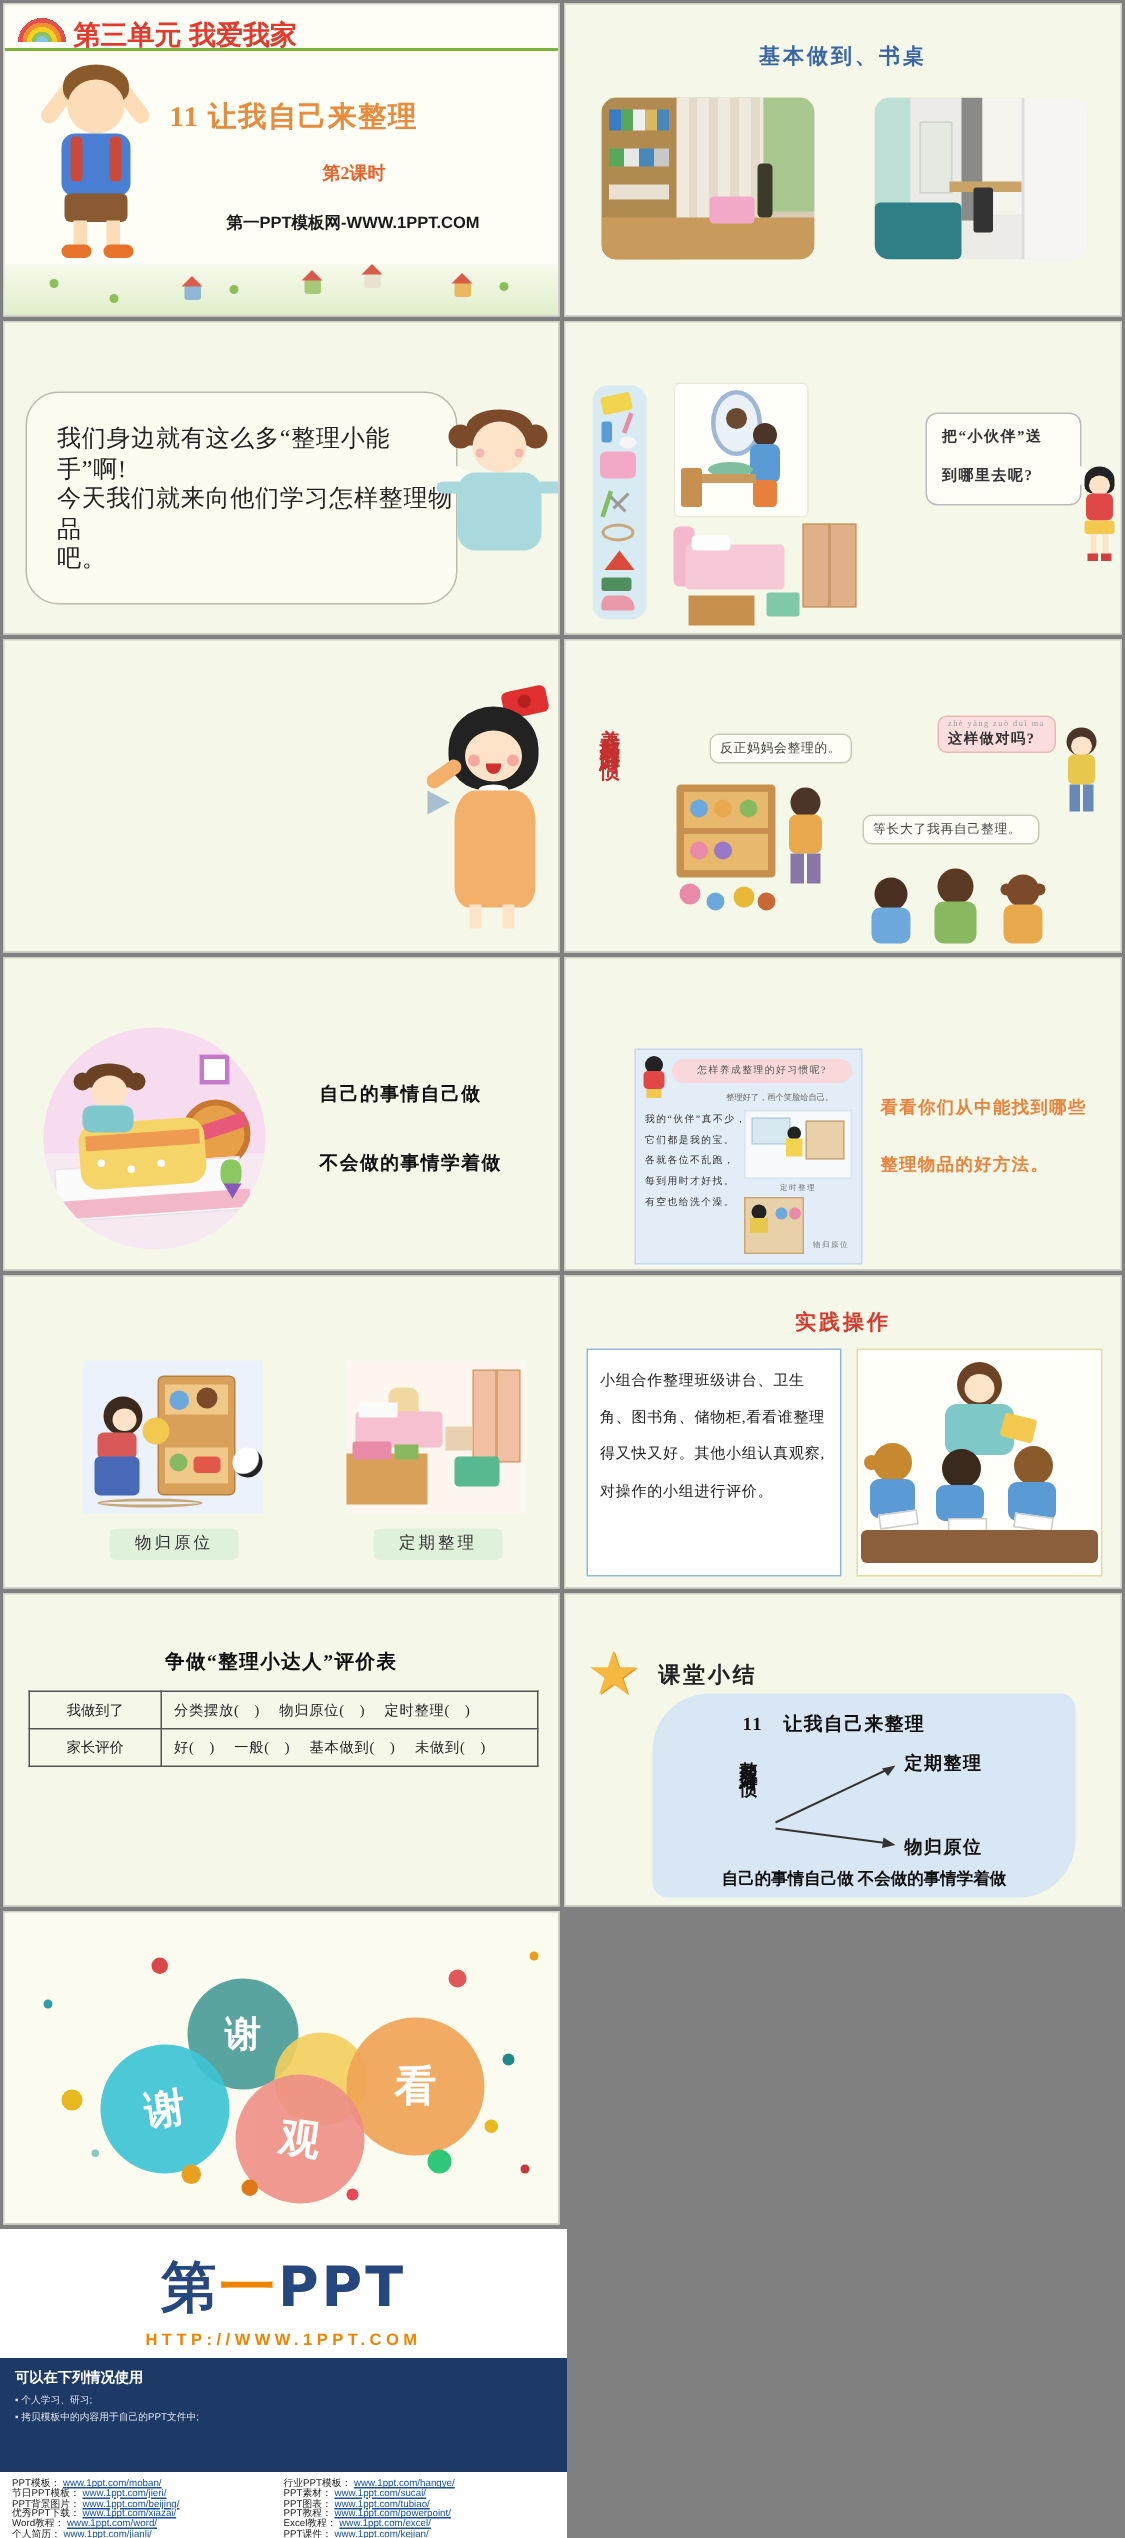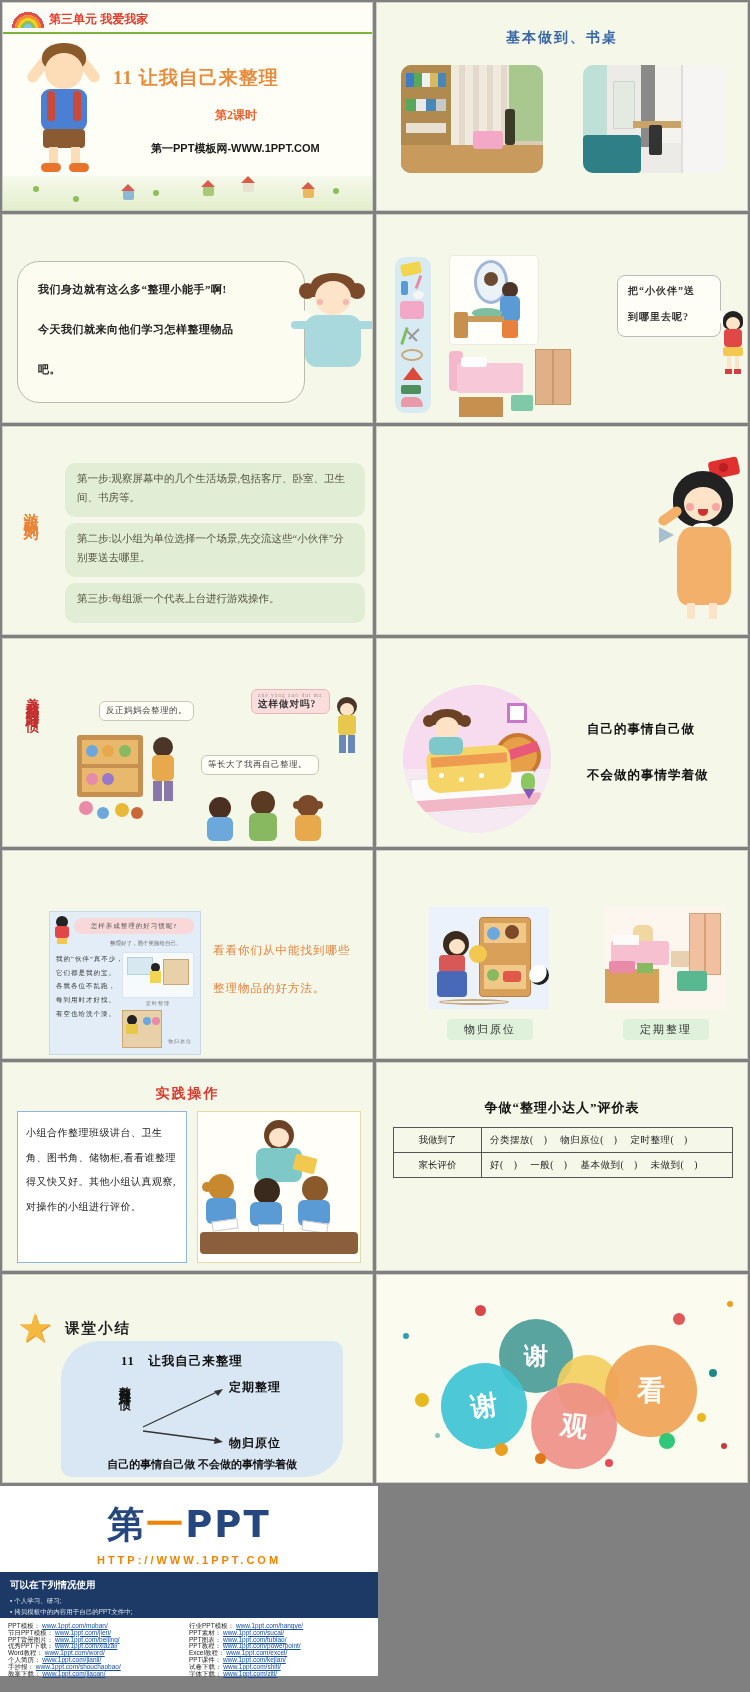--- a/index.html
+++ b/index.html
@@ -4,51 +4,51 @@
 <style>
 *{margin:0;padding:0;box-sizing:border-box}
 body{width:750px;background:#808080;font-family:"Liberation Sans",sans-serif}
 .page{position:relative;width:750px;height:1692px;background:#808080;overflow:hidden}
 .slides{position:absolute;top:2px;left:2px;display:grid;grid-template-columns:371px 372px;grid-auto-rows:209px;gap:3px}
 .s{position:relative;background:#F5F8E8;border:1px solid #cfcfc6;overflow:hidden;font-family:"Liberation Serif",serif}
 .abs{position:absolute}
 .circ{border-radius:50%}
 
 #s1{background:#FEFEF7}
-#s1 .unit{position:absolute;left:46px;top:8px;font-size:12px;font-weight:bold;color:#E23B2E;font-family:"Liberation Sans",sans-serif}
+#s1 .unit{position:absolute;left:46px;top:8px;font-size:18px;font-weight:bold;color:#E23B2E;font-family:"Liberation Sans",sans-serif}
 #s1 .rainbow{position:absolute;left:8px;top:8px;width:34px;height:17px;border-radius:17px 17px 0 0;background:radial-gradient(circle at 50% 100%, #7EC8E8 0 4px, #8CC060 4px 7px, #F5D020 7px 10px, #F09030 10px 13px, #E05050 13px 16px, transparent 16px)}
 #s1 .hline{position:absolute;left:0;top:29px;width:100%;height:2px;background:#7DB338}
 #s1 .title{position:absolute;left:110px;top:62px;width:255px;font-size:19px;font-weight:bold;color:#E78B3C;letter-spacing:1px}
 #s1 .subtitle{position:absolute;left:212px;top:104px;font-size:12px;color:#E8622C;font-weight:bold}
 #s1 .wm{position:absolute;left:148px;top:138px;width:215px;font-size:11px;font-weight:bold;color:#1A1A1A;font-family:"Liberation Sans",sans-serif}
 #s1 .grass{position:absolute;left:0;bottom:0;width:100%;height:34px;background:linear-gradient(#F6F9EC,#E2EECB)}
 .sprout{position:absolute;width:6px;height:6px;border-radius:50%;background:#8CBE5A}
 .house{position:absolute;width:11px;height:10px;border-radius:2px}
 .roof{position:absolute;left:-2px;top:-6px;width:0;height:0;border-left:7px solid transparent;border-right:7px solid transparent;border-bottom:7px solid #D95B4B}
 
 .boy1{position:absolute;left:12px;top:40px;width:100px;height:132px}
 
 #s2 .title{position:absolute;top:26px;left:0;width:100%;text-align:center;font-size:14px;font-weight:bold;color:#3A66A8;letter-spacing:2px}
 .photo{position:absolute;top:62px;width:142px;height:108px;border-radius:10px;overflow:hidden}
 
 .bub{position:absolute;background:#FCFCF0;border:1.5px solid #BBBBAD;border-radius:22px}
 .bub .tail{position:absolute;right:-16px;top:48px;width:0;height:0;border-top:9px solid transparent;border-bottom:9px solid transparent;border-left:17px solid #FCFCF0}
-.btxt{position:absolute;left:20px;font-size:11px;font-weight:bold;color:#222;letter-spacing:.5px}
+.btxt{position:absolute;left:20px;font-size:16px;font-weight:normal;color:#222;letter-spacing:.5px}
 
 #s5 .vlabel{position:absolute;left:18px;top:74px;writing-mode:vertical-rl;text-orientation:upright;font-size:15px;font-weight:bold;color:#E8833A;letter-spacing:4px}
 .step{position:absolute;left:62px;width:300px;background:#E2EDD6;border-radius:10px;padding:7px 12px;font-size:10.5px;line-height:1.8;color:#55543F}
 
 #s7 .vlabel{position:absolute;left:20px;top:48px;writing-mode:vertical-rl;text-orientation:upright;font-size:13.5px;font-weight:bold;color:#C43030;letter-spacing:3px}
 .mbub{position:absolute;background:#FEFEF6;border:1px solid #C8C8B8;border-radius:6px;font-size:8.5px;color:#444;padding:3px 6px;letter-spacing:.5px}
 .pbub{position:absolute;background:#FBDDDD;border:1px solid #E8B8B8;border-radius:6px;padding:2px 6px}
 .pbub .py{font-size:5.5px;color:#999;letter-spacing:1px}
 .pbub .tx{font-size:9.5px;color:#333;font-weight:bold;letter-spacing:1px}
 
 #s8 .l1,#s8 .l2{position:absolute;left:210px;font-size:12.5px;font-weight:bold;color:#111;letter-spacing:1px}
-#s9 .otxt{position:absolute;left:210px;font-size:11.5px;font-weight:normal;color:#E8823C;letter-spacing:1px}
+#s9 .otxt{position:absolute;left:210px;font-size:11.5px;font-weight:bold;color:#E8823C;letter-spacing:1px}
 .glabel{position:absolute;width:86px;height:21px;background:#DFF0DB;border-radius:4px;text-align:center;line-height:21px;font-size:11px;color:#333;letter-spacing:2px}
 #s11 .title{position:absolute;top:22px;left:0;width:100%;text-align:center;font-size:14px;font-weight:bold;color:#D63A2F;letter-spacing:2px}
 #s11 .tbox{position:absolute;left:14px;top:48px;width:170px;height:152px;background:#FFFFFF;border:1px solid #93B7D8;padding:9px 8px;font-size:10px;line-height:2.45;color:#222;letter-spacing:.5px}
 #s11 .ibox{position:absolute;left:194px;top:48px;width:164px;height:152px;background:#FFFEF8;border:1px solid #E5D9A8}
 
 #s12 .title{position:absolute;top:36px;left:0;width:100%;text-align:center;font-size:13px;font-weight:bold;color:#111;letter-spacing:1px}
 #s12 table{position:absolute;left:16px;top:64px;width:340px;border-collapse:collapse}
 #s12 td{border:1px solid #555;height:25px;font-size:9.5px;color:#222}
 #s12 td.c1{width:88px;text-align:center}
 #s12 td.c2{padding-left:8px;letter-spacing:.5px}
@@ -64,21 +64,21 @@
 #s14{background:#FBFCEF}
 .bigc{position:absolute;border-radius:50%;display:flex;align-items:center;justify-content:center;color:#fff;font-weight:bold;font-family:"DejaVu Sans",sans-serif}
 .dot{position:absolute;border-radius:50%}
 
 .footer{position:absolute;top:1486px;left:0;width:378px}
 .f-logo{height:86px;background:#fff;text-align:center;padding-top:14px}
 .f-logo .lg{font-size:37px;font-weight:bold;letter-spacing:2px;font-family:"DejaVu Sans",sans-serif}
 .f-logo .b{color:#26477E}
 .f-logo .o{color:#F08300}
 .f-logo .url{margin-top:4px;font-size:11px;font-weight:bold;color:#F08300;letter-spacing:3px}
-.f-terms{height:46px;background:#1D3A66;display:flex;padding:7px 10px 20px}
+.f-terms{height:76px;background:#1D3A66;display:flex;padding:7px 10px 20px}
 .t-col{width:50%}
 .t-head{font-size:9.5px;font-weight:bold;color:#fff;margin-bottom:3px}
 .t-item{font-size:6.5px;color:#D8E0EC;line-height:1.75}
 .t-item::before{content:"▪ "}
 .f-links{height:58px;background:#fff;display:flex;padding:5px 8px 3px}
 .l-col{width:50%}
 .l-row{font-size:6.5px;line-height:1.05;white-space:nowrap}
 .l-label{color:#222}
 .l-url{color:#1450A8;text-decoration:underline;cursor:pointer}
 </style>
@@ -218,26 +218,20 @@
       <span class="abs circ" style="left:5px;top:6px;width:14px;height:13px;background:#FDE3C8"></span>
       <span class="abs" style="left:3px;top:18px;width:18px;height:18px;background:#E04848;border-radius:4px"></span>
       <span class="abs" style="left:2px;top:36px;width:20px;height:9px;background:#F2C84E;border-radius:2px"></span>
       <span class="abs" style="left:6px;top:45px;width:4px;height:14px;background:#FDE3C8"></span>
       <span class="abs" style="left:14px;top:45px;width:4px;height:14px;background:#FDE3C8"></span>
       <span class="abs" style="left:4px;top:58px;width:7px;height:5px;background:#D04040"></span>
       <span class="abs" style="left:13px;top:58px;width:7px;height:5px;background:#D04040"></span>
     </div>
   </div>
 
-  <div class="s" id="s5">
-    <div class="vlabel">游戏规则</div>
-    <div class="step" style="top:36px;height:54px">第一步:观察屏幕中的几个生活场景,包括客厅、卧室、卫生间、书房等。</div>
-    <div class="step" style="top:96px;height:54px">第二步:以小组为单位选择一个场景,先交流这些“小伙伴”分别要送去哪里。</div>
-    <div class="step" style="top:156px;height:40px">第三步:每组派一个代表上台进行游戏操作。</div>
-  </div>
 
   <div class="s" id="s6">
     <span class="abs" style="left:282px;top:100px;width:0;height:0;border-top:8px solid transparent;border-bottom:8px solid transparent;border-left:15px solid #A8BFD0"></span>
     <div class="abs" style="left:294px;top:34px;width:76px;height:172px">
       <span class="abs" style="left:38px;top:-2px;width:30px;height:18px;background:#E03030;border-radius:4px;transform:rotate(-12deg)"></span>
       <span class="abs circ" style="left:48px;top:2px;width:9px;height:9px;background:#B82020"></span>
       <span class="abs" style="left:2px;top:10px;width:60px;height:56px;background:#222;border-radius:50% 50% 42% 42%"></span>
       <span class="abs circ" style="left:13px;top:26px;width:38px;height:34px;background:#FDE3C8"></span>
       <span class="abs circ" style="left:15px;top:42px;width:8px;height:8px;background:#F5A8A0"></span>
       <span class="abs circ" style="left:41px;top:42px;width:8px;height:8px;background:#F5A8A0"></span>

